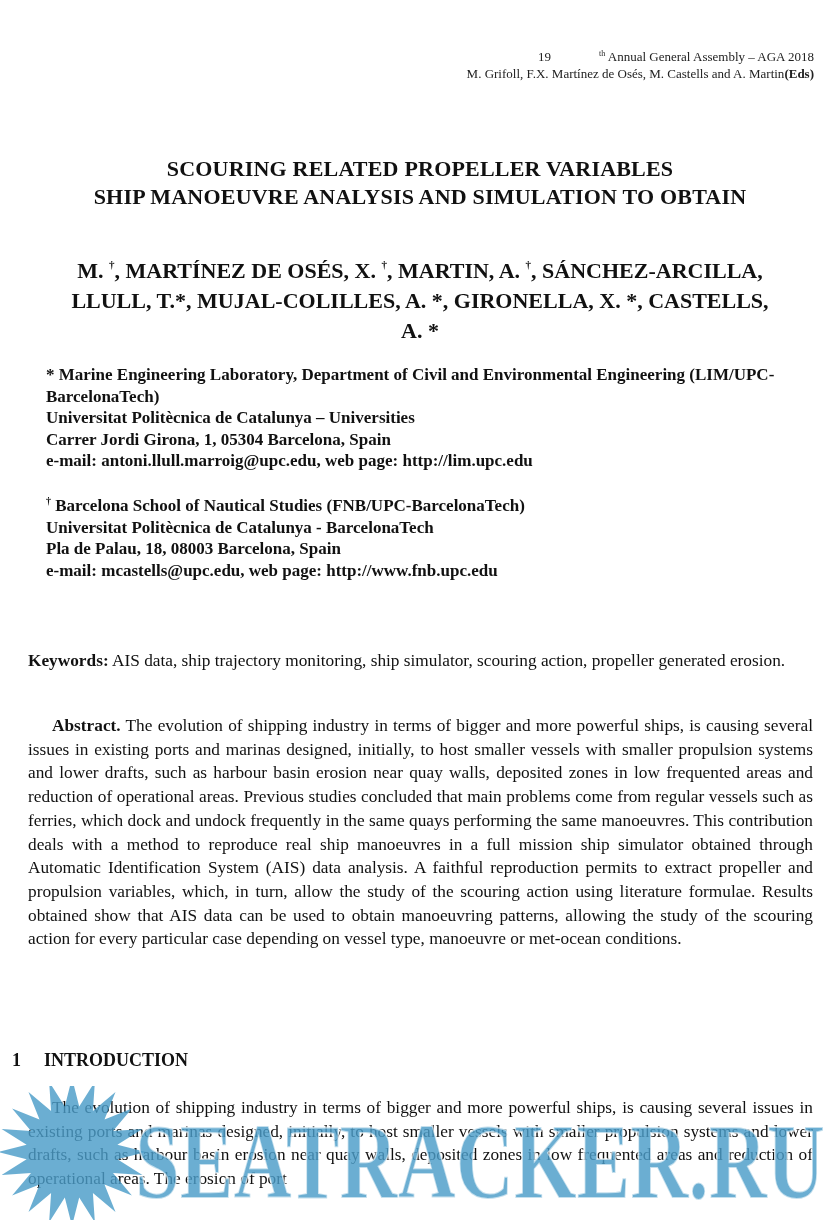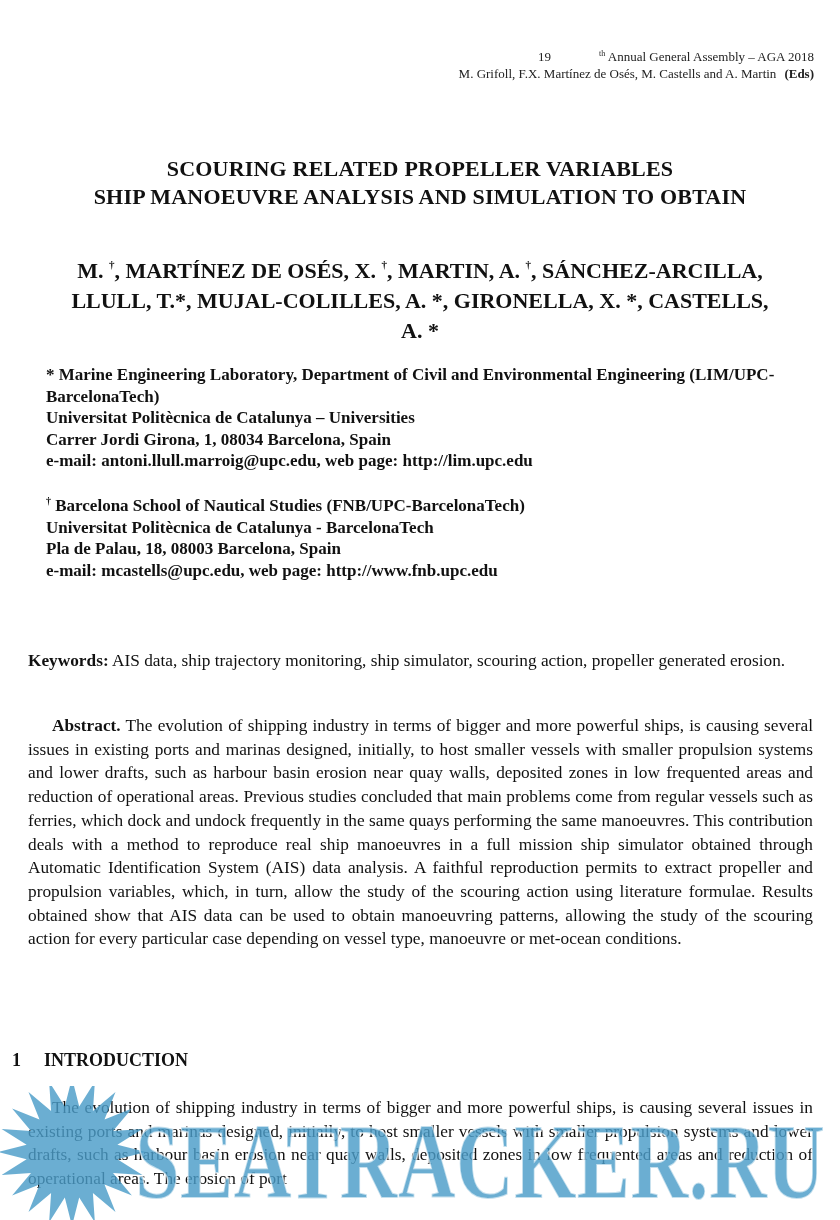--- a/index.html
+++ b/index.html
@@ -1,20 +1,20 @@
 <!DOCTYPE html>
 <html><head>
   <meta charset="utf-8">
   <style>
     html, body { margin: 0; padding: 0; background: #ffffff; }
     body { width: 840px; height: 1220px; position: relative; overflow: hidden; font-family: "Liberation Serif", "DejaVu Serif", serif; color: #111; }
     .page { position: absolute; left: 0; top: 0; width: 840px; height: 1220px; }
     .header { position: absolute; right: 26px; top: 48px; text-align: right; font-size: 13px; line-height: 17px; color: #222; }
     .header sup { font-size: 8px; vertical-align: 5px; line-height: 0; padding-left: 48px; }
-    .header .eds { font-weight: bold; margin-left: 8px; }
+    .header .eds { font-weight: bold; }
     .title { position: absolute; left: 30px; width: 780px; top: 155px; text-align: center; font-weight: bold; font-size: 22px; line-height: 28px; letter-spacing: 0.2px; }
     .authors { position: absolute; left: 22px; width: 796px; top: 256px; text-align: center; font-weight: bold; font-size: 22px; line-height: 30px; }
     .authors sup { font-size: 11px; vertical-align: 10px; line-height: 0; }
     .affil { position: absolute; left: 46px; width: 780px; text-align: left; font-size: 17px; line-height: 21.5px; font-weight: bold; }
     .affil1 { top: 364px; }
     .affil2 { top: 495px; }
     .affil sup { font-size: 10px; vertical-align: 7px; line-height: 0; }
     .para { position: absolute; left: 28px; width: 785px; font-size: 17.3px; line-height: 23.7px; text-align: justify; }
     .keywords { top: 649px; }
     .abstract { top: 714px; text-indent: 24px; }
@@ -42,21 +42,21 @@
   <div class="authors">
     <div><span>M. </span><sup>†</sup><span>, MARTÍNEZ DE OSÉS, X. </span><sup>†</sup><span>, MARTIN, A. </span><sup>†</sup><span>, SÁNCHEZ-ARCILLA,</span></div>
     <div>LLULL, T.*, MUJAL-COLILLES, A. *, GIRONELLA, X. *, CASTELLS,</div>
     <div>A. *</div>
   </div>
 
   <div class="affil affil1">
     <div><span>*</span> <span>Marine Engineering Laboratory, Department of Civil and Environmental Engineering (LIM/UPC-</span></div>
     <div>BarcelonaTech)</div>
     <div>Universitat Politècnica de Catalunya – Universities</div>
-    <div>Carrer Jordi Girona, 1, 08034 Barcelona, Spain</div>
+    <div>Carrer Jordi Girona, 1, 05304 Barcelona, Spain</div>
     <div>e-mail: antoni.llull.marroig@upc.edu, web page: http://lim.upc.edu</div>
   </div>
 
   <div class="affil affil2">
     <div><sup>†</sup> <span>Barcelona School of Nautical Studies (FNB/UPC-BarcelonaTech)</span></div>
     <div>Universitat Politècnica de Catalunya - BarcelonaTech</div>
     <div>Pla de Palau, 18, 08003 Barcelona, Spain</div>
     <div>e-mail: mcastells@upc.edu, web page: http://www.fnb.upc.edu</div>
   </div>
 

